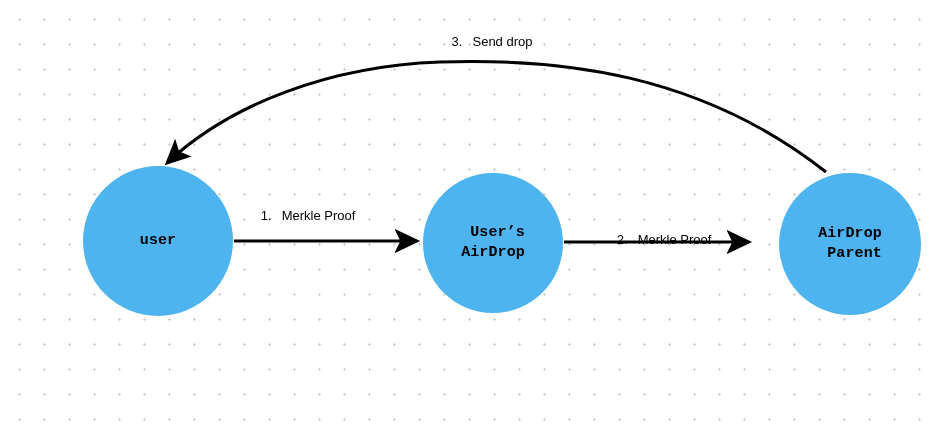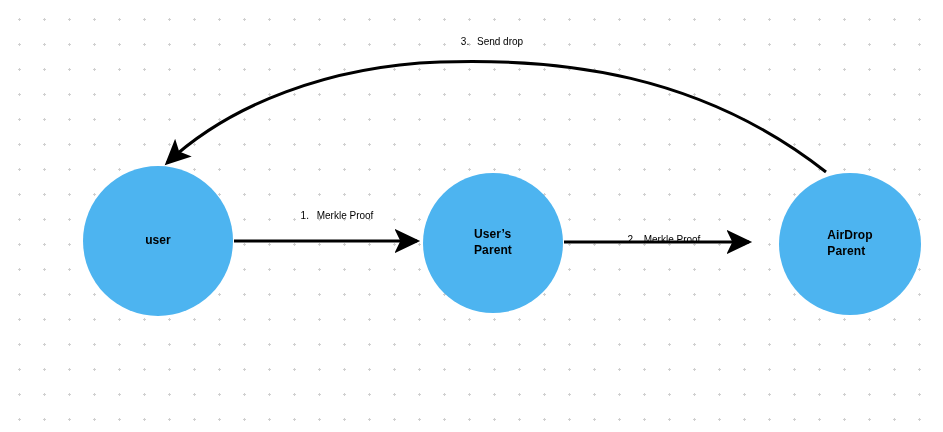--- a/index.html
+++ b/index.html
@@ -31,30 +31,31 @@
     border-radius: 50%;
     background: #4DB4F0;
     display: flex;
     align-items: center;
     justify-content: center;
     box-sizing: border-box;
   }
   .node-label {
     color: #000000;
     font-weight: bold;
-    font-size: 12px;
+    font-size: 15px;
     line-height: 1.32;
-    text-align: left;
+    text-align: right;
     white-space: pre-line;
     letter-spacing: 0.1px;
+    font-family: Liberation Mono, monospace;
   }
   .edge-label {
     position: absolute;
     color: #000000;
-    font-size: 10px;
+    font-size: 13px;
     line-height: 1.2;
     text-align: center;
     white-space: pre;
     transform: translate(-50%, -50%);
   }
 </style>
 </head>
 <body>
 
 <div id="canvas">
@@ -72,27 +73,27 @@
 
     <path d="M 826 172 C 700 73 560 58 440 62 C 330 66 230 104 167 163" fill="none" stroke="#000000" stroke-width="3" marker-end="url(#arrow)"></path>
   </svg>
 
   <div class="node" style="left:83px; top:166px; width:150px; height:150px;">
     <span class="node-label">user</span>
   </div>
 
   <div class="node" style="left:423px; top:173px; width:140px; height:140px;">
     <span class="node-label">User’s
-Parent</span>
+AirDrop</span>
   </div>
 
   <div class="node" style="left:779px; top:173px; width:142px; height:142px;">
     <span class="node-label">AirDrop
 Parent</span>
   </div>
 
-  <div class="edge-label" style="left:337px; top:216px;">1.  Merkle Proof</div>
+  <div class="edge-label" style="left:308px; top:216px;">1.  Merkle Proof</div>
 
   <div class="edge-label" style="left:664px; top:216px;margin-top:24px;">2.  Merkle Proof</div>
 
   <div class="edge-label" style="left:492px; top:42px;">3.  Send drop</div>
 
 </div>
 
 </body></html>

